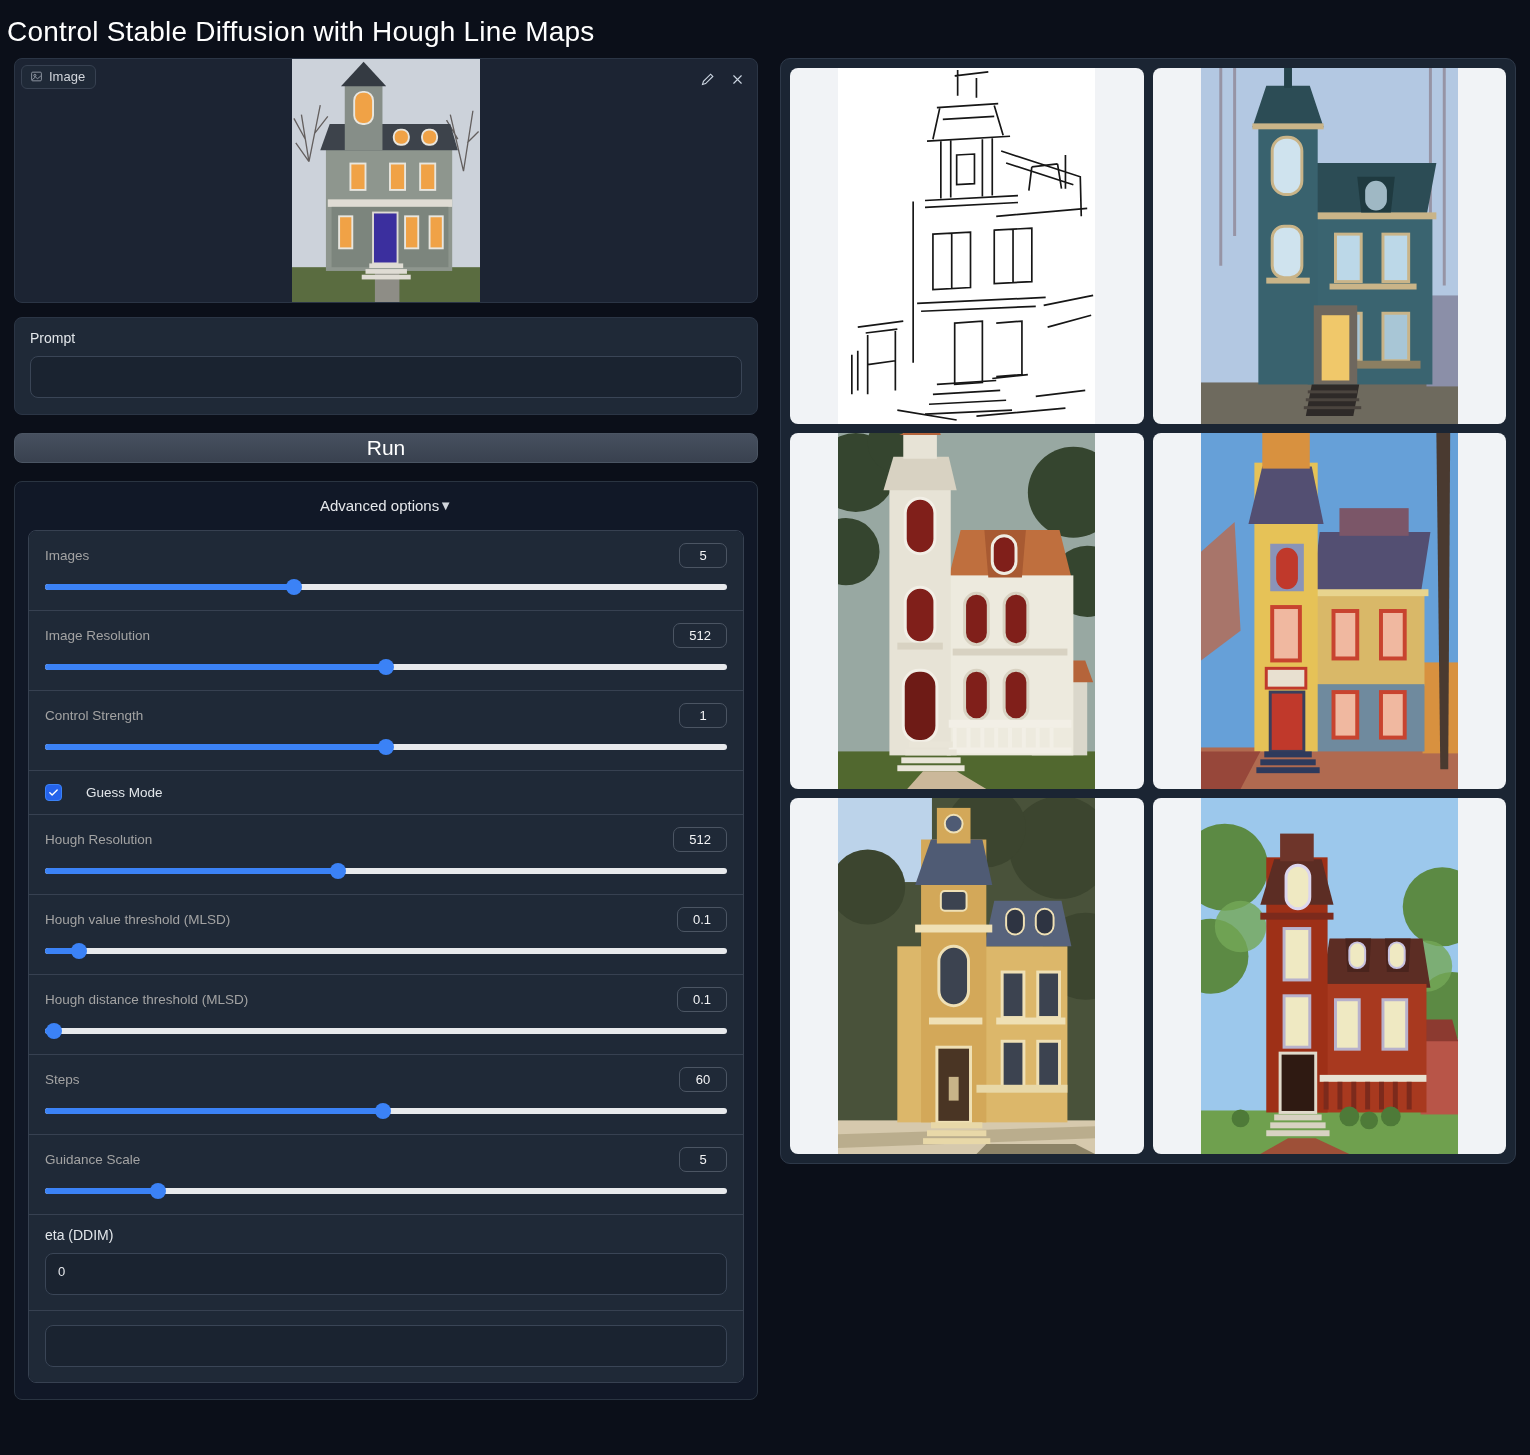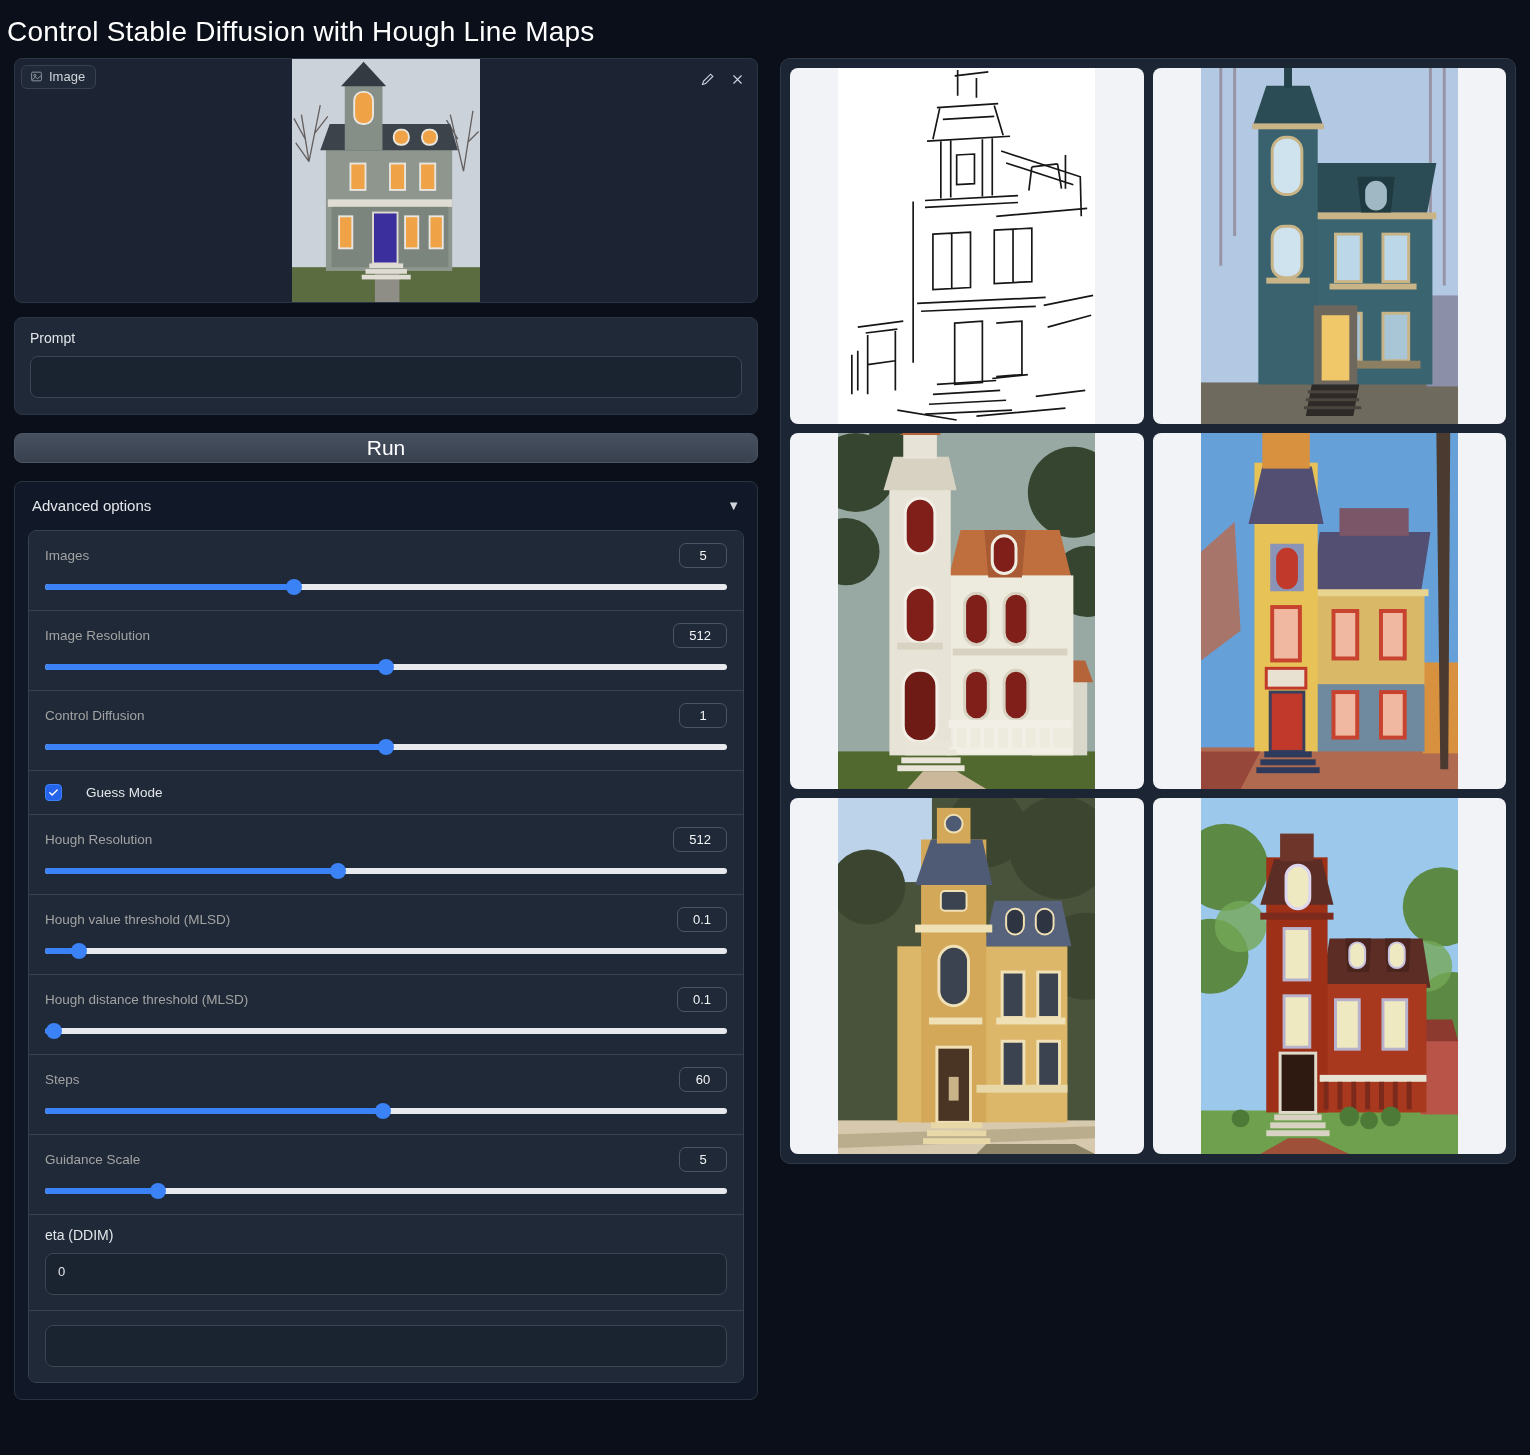--- a/index.html
+++ b/index.html
@@ -60,21 +60,21 @@
     color:#ffffff; font-size:21px; font-weight:400; cursor:pointer;
     font-family:"Liberation Sans", sans-serif;
   }
 
   
   .accordion {
     margin-top:18px; background:#111827; border:1px solid #2a3441;
     border-radius:8px; padding:13px 13px 16px 13px;
   }
   .accordion-header {
-    display:flex; align-items:center; justify-content:space-between;
+    display:flex; align-items:center; justify-content:center;
     font-size:15px; color:#e5e7eb; padding:2px 4px; cursor:pointer;
   }
   .accordion-arrow { font-size:13px; color:#d1d5db; }
   .options-group {
     margin-top:14px; border:1px solid #374151; border-radius:8px; overflow:hidden;
   }
   .opt-row { background:#1f2937; padding:12px 16px 15px 16px; }
   .opt-row + .opt-row { border-top:1px solid #374151; }
   .opt-head { display:flex; align-items:center; justify-content:space-between; }
   .opt-label { font-size:13.5px; color:#a3a3a3; }
@@ -220,21 +220,21 @@
           </div>
           <div class="slider">
             <div class="slider-track"></div>
             <div class="slider-fill" style="width: 50%;"></div>
             <div class="slider-thumb" style="left: 50%;"></div>
           </div>
         </div>
 
         <div class="opt-row">
           <div class="opt-head">
-            <span class="opt-label">Control Diffusion</span>
+            <span class="opt-label">Control Strength</span>
             <span class="num-box">1</span>
           </div>
           <div class="slider">
             <div class="slider-track"></div>
             <div class="slider-fill" style="width: 50%;"></div>
             <div class="slider-thumb" style="left: 50%;"></div>
           </div>
         </div>
 
         <div class="checkbox-row">

